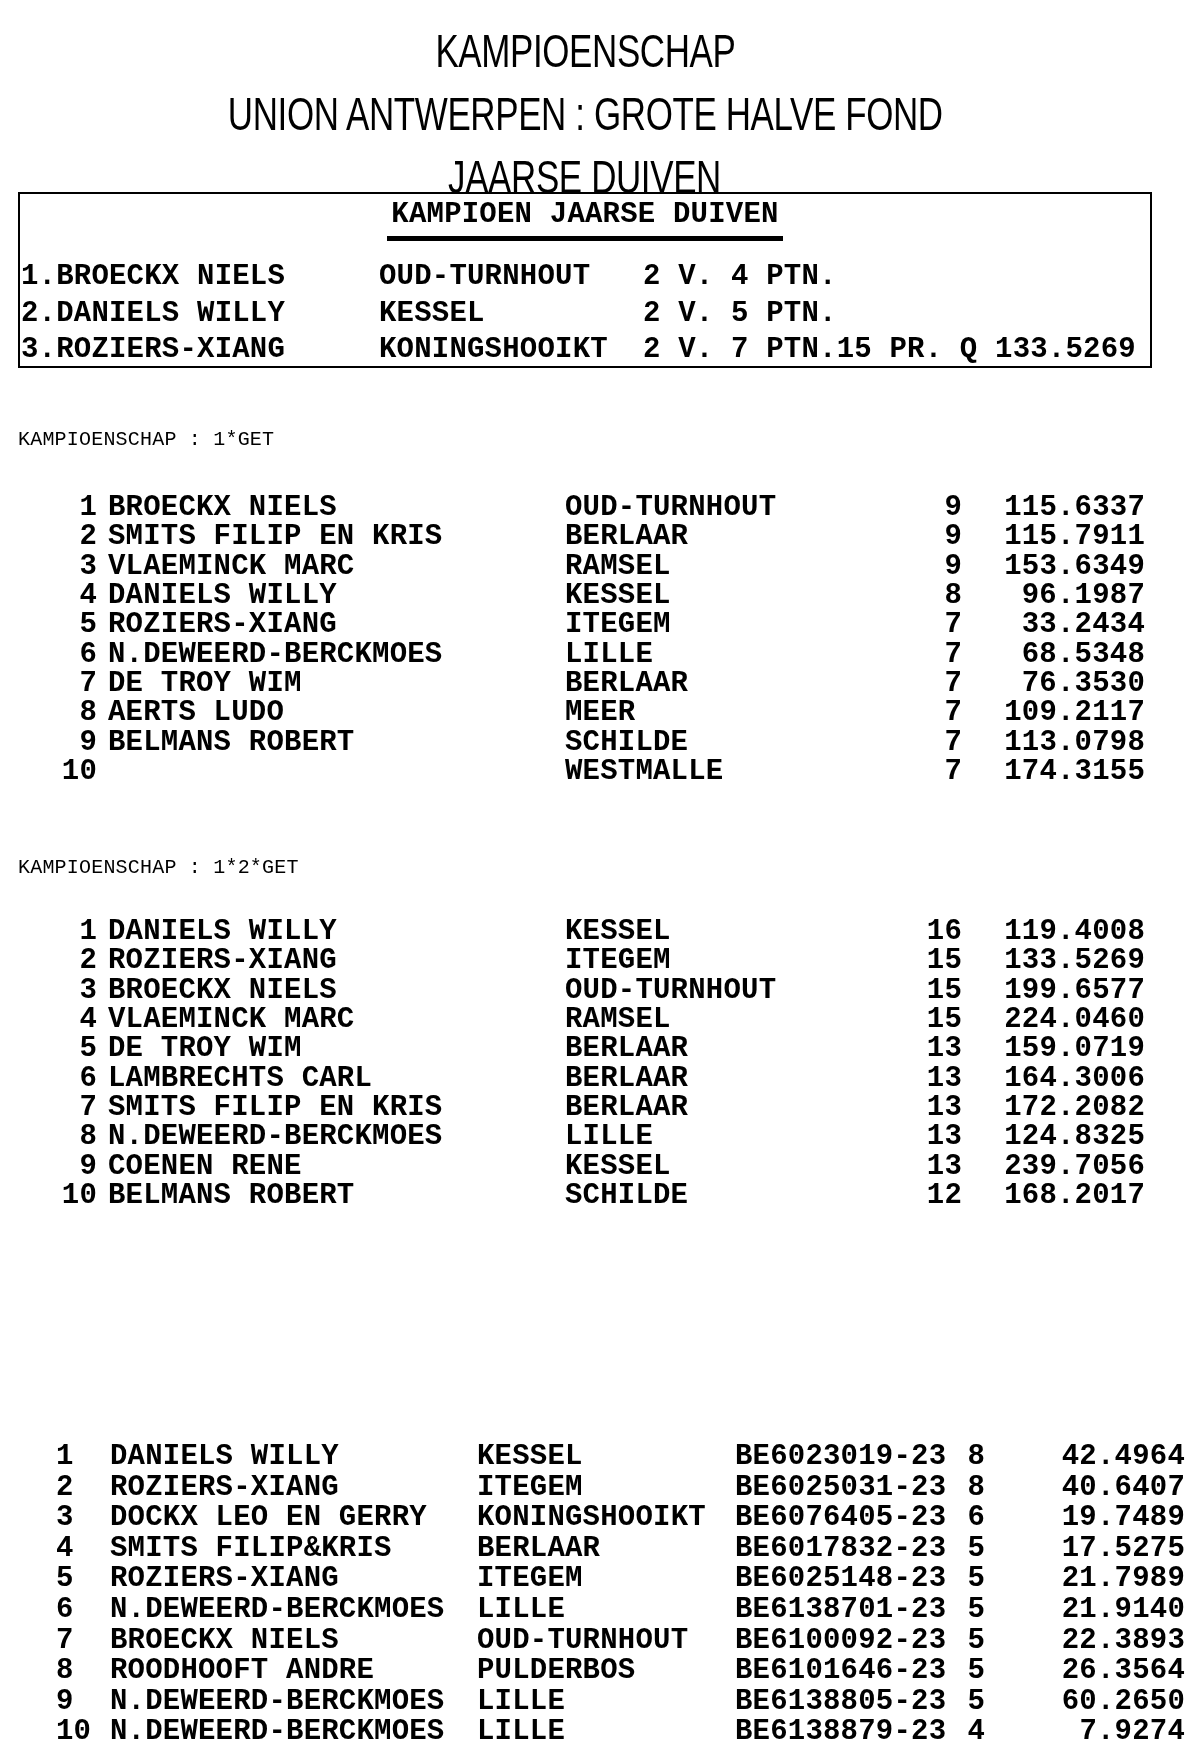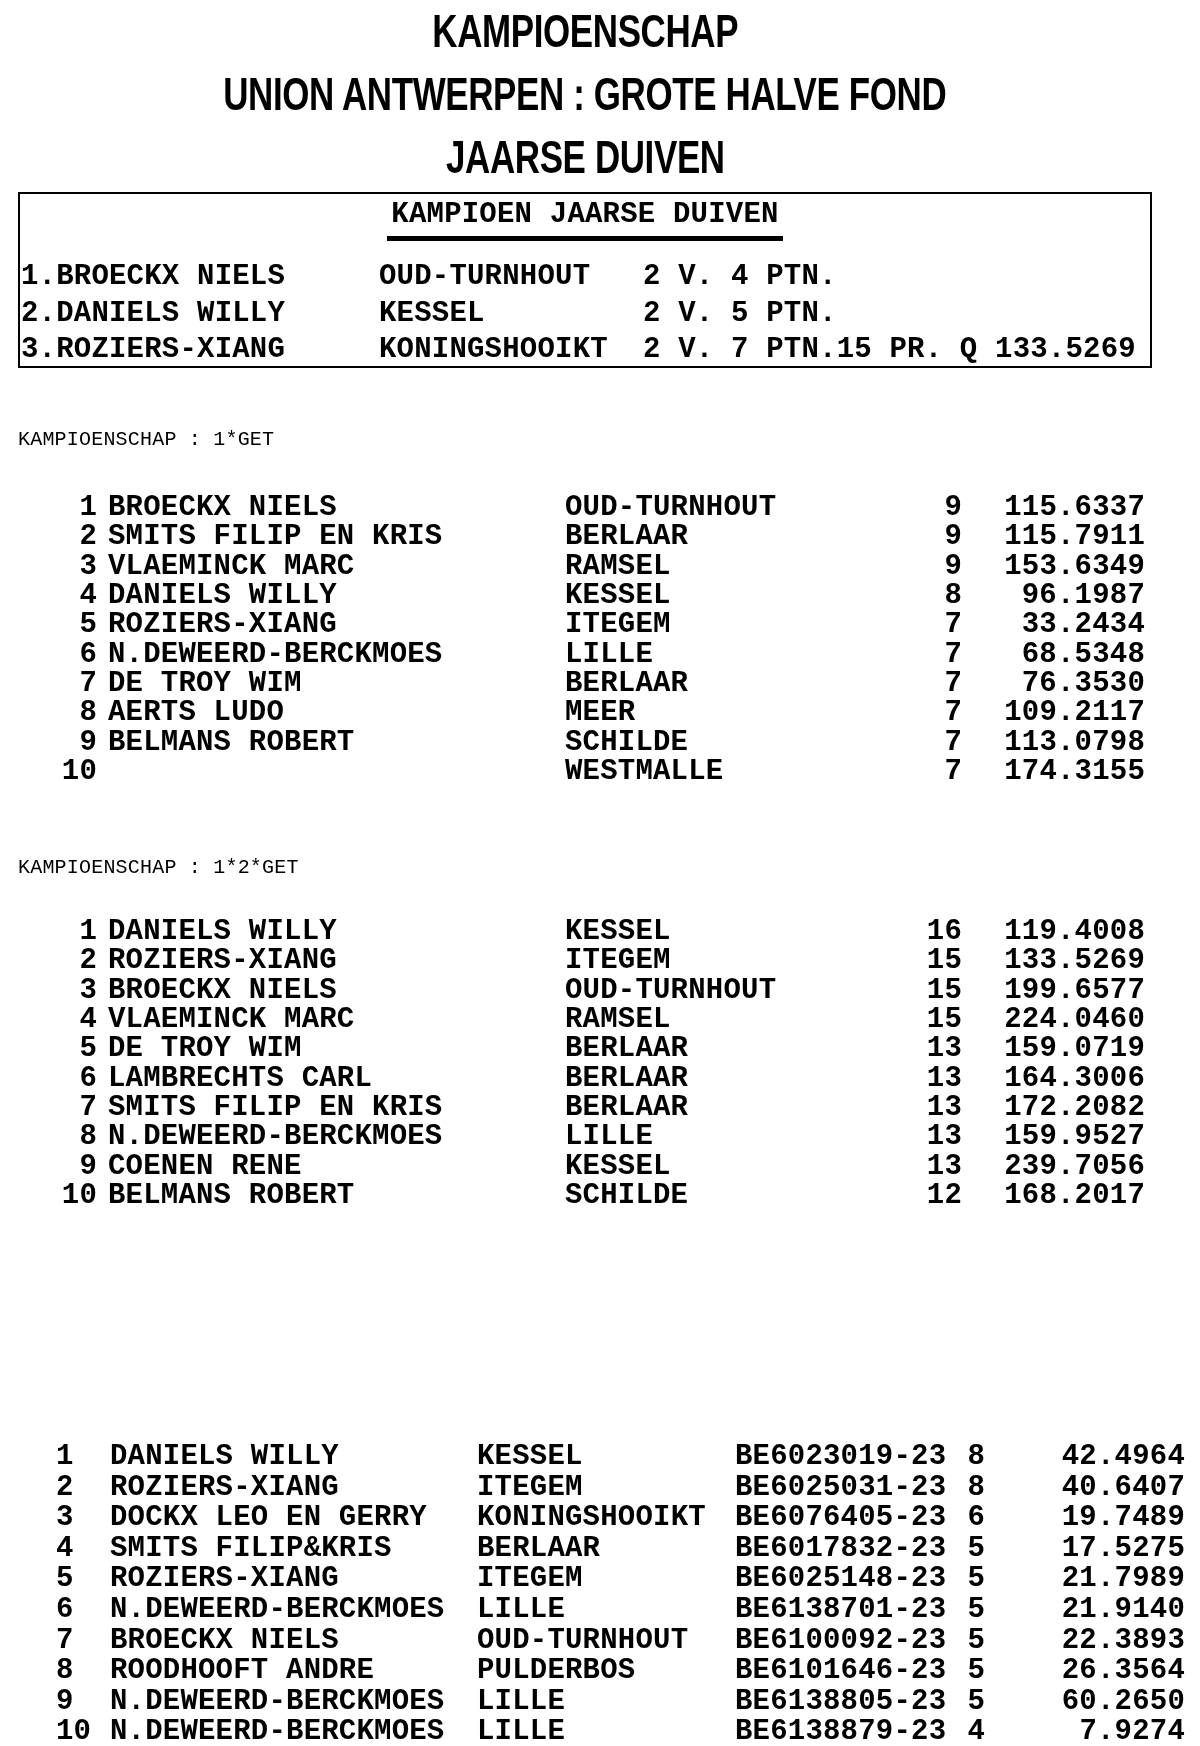--- a/index.html
+++ b/index.html
@@ -1,22 +1,22 @@
 <!DOCTYPE html>
 <html><head>
 <meta charset="utf-8">
 <style>
   html,body{margin:0;padding:0;background:#ffffff;}
   .page{position:relative;width:1200px;height:1746px;background:#ffffff;color:#000;
         font-family:"Liberation Mono",monospace;overflow:hidden;}
 
   
   .sans-head{position:absolute;left:18px;width:1134px;text-align:center;
-             font-family:"Liberation Sans",sans-serif;font-weight:bold;
-             font-size:46px;line-height:50px;white-space:nowrap;}
+             font-family:"Liberation Sans",sans-serif;font-weight:normal;
+             font-size:46px;line-height:50px;white-space:nowrap;margin-top:20px;}
   .sans-head>span{display:inline-block;transform:scaleX(0.76);transform-origin:50% 50%;letter-spacing:-0.5px;}
   #hl1{top:6px}
   #hl2{top:69px}
   #hl3{top:132px}
   #asduiven-head{top:1339px}
 
   
   .champion-box{position:absolute;left:18px;top:192px;width:1130px;height:172px;border:2px solid #000;}
   .box-title-wrap{position:absolute;left:0;top:6px;width:100%;text-align:center;line-height:30px;}
   .box-title{display:inline-block;font-size:29px;font-weight:bold;letter-spacing:0.2px;
@@ -237,21 +237,21 @@
         <span class="c-city">BERLAAR</span>
         <span class="c-count">13</span>
         <span class="c-score">172.2082</span>
       </div>
 
       <div class="trow">
         <span class="c-rank">8</span>
         <span class="c-name">N.DEWEERD-BERCKMOES</span>
         <span class="c-city">LILLE</span>
         <span class="c-count">13</span>
-        <span class="c-score">159.9527</span>
+        <span class="c-score">124.8325</span>
       </div>
 
       <div class="trow">
         <span class="c-rank">9</span>
         <span class="c-name">COENEN RENE</span>
         <span class="c-city">KESSEL</span>
         <span class="c-count">13</span>
         <span class="c-score">239.7056</span>
       </div>
 

